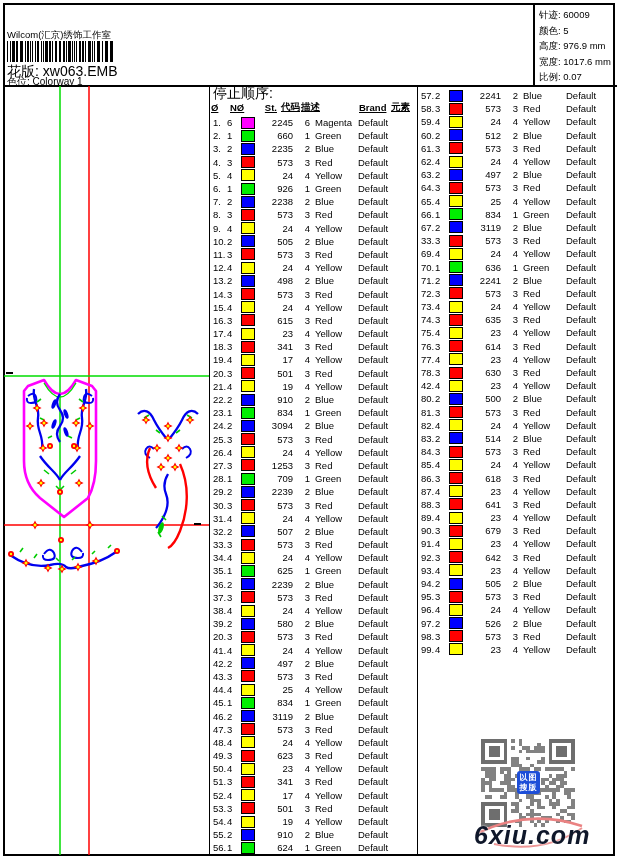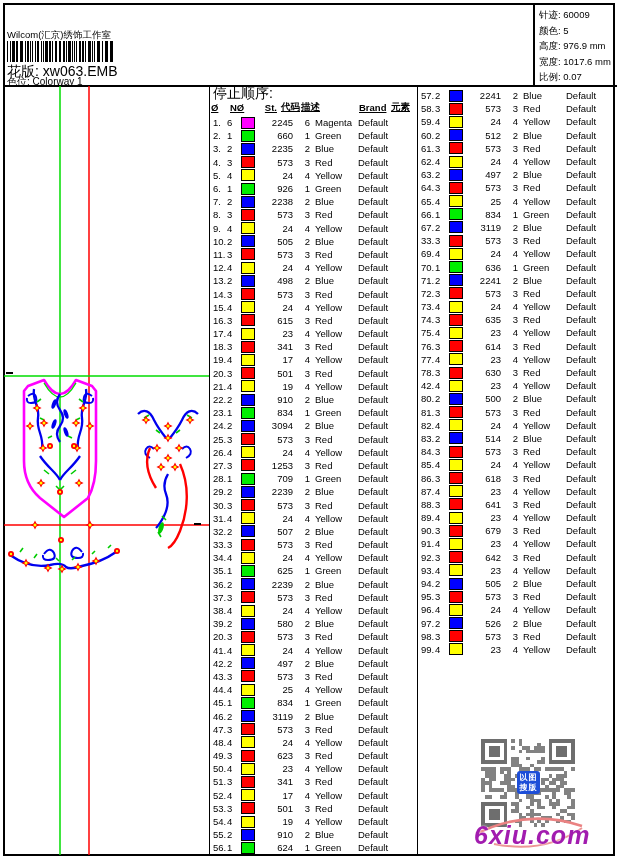--- a/index.html
+++ b/index.html
@@ -1337,14 +1337,14 @@
         <rect x="2" y="20" width="3" height="3" fill="#6e6e6e"></rect>
       </svg></div>
   <div class="seal">
     <div>以图</div>
       <div>搜版</div>
   </div>
   <svg class="swoosh" viewBox="0 0 120 52">
     <path d="M8,28 Q60,2 114,20" fill="none" stroke="#ea8282" stroke-width="2.6"></path>
     <path d="M26,38 Q76,48 114,22" fill="none" stroke="#ea8282" stroke-width="2" opacity="0.85"></path>
   </svg>
-  <div class="wm-text" style="color: #a21caf;">6xiu.com</div>
+  <div class="wm-text" style="color: #0f172a;">6xiu.com</div>
 </div>
 
 </body></html>

